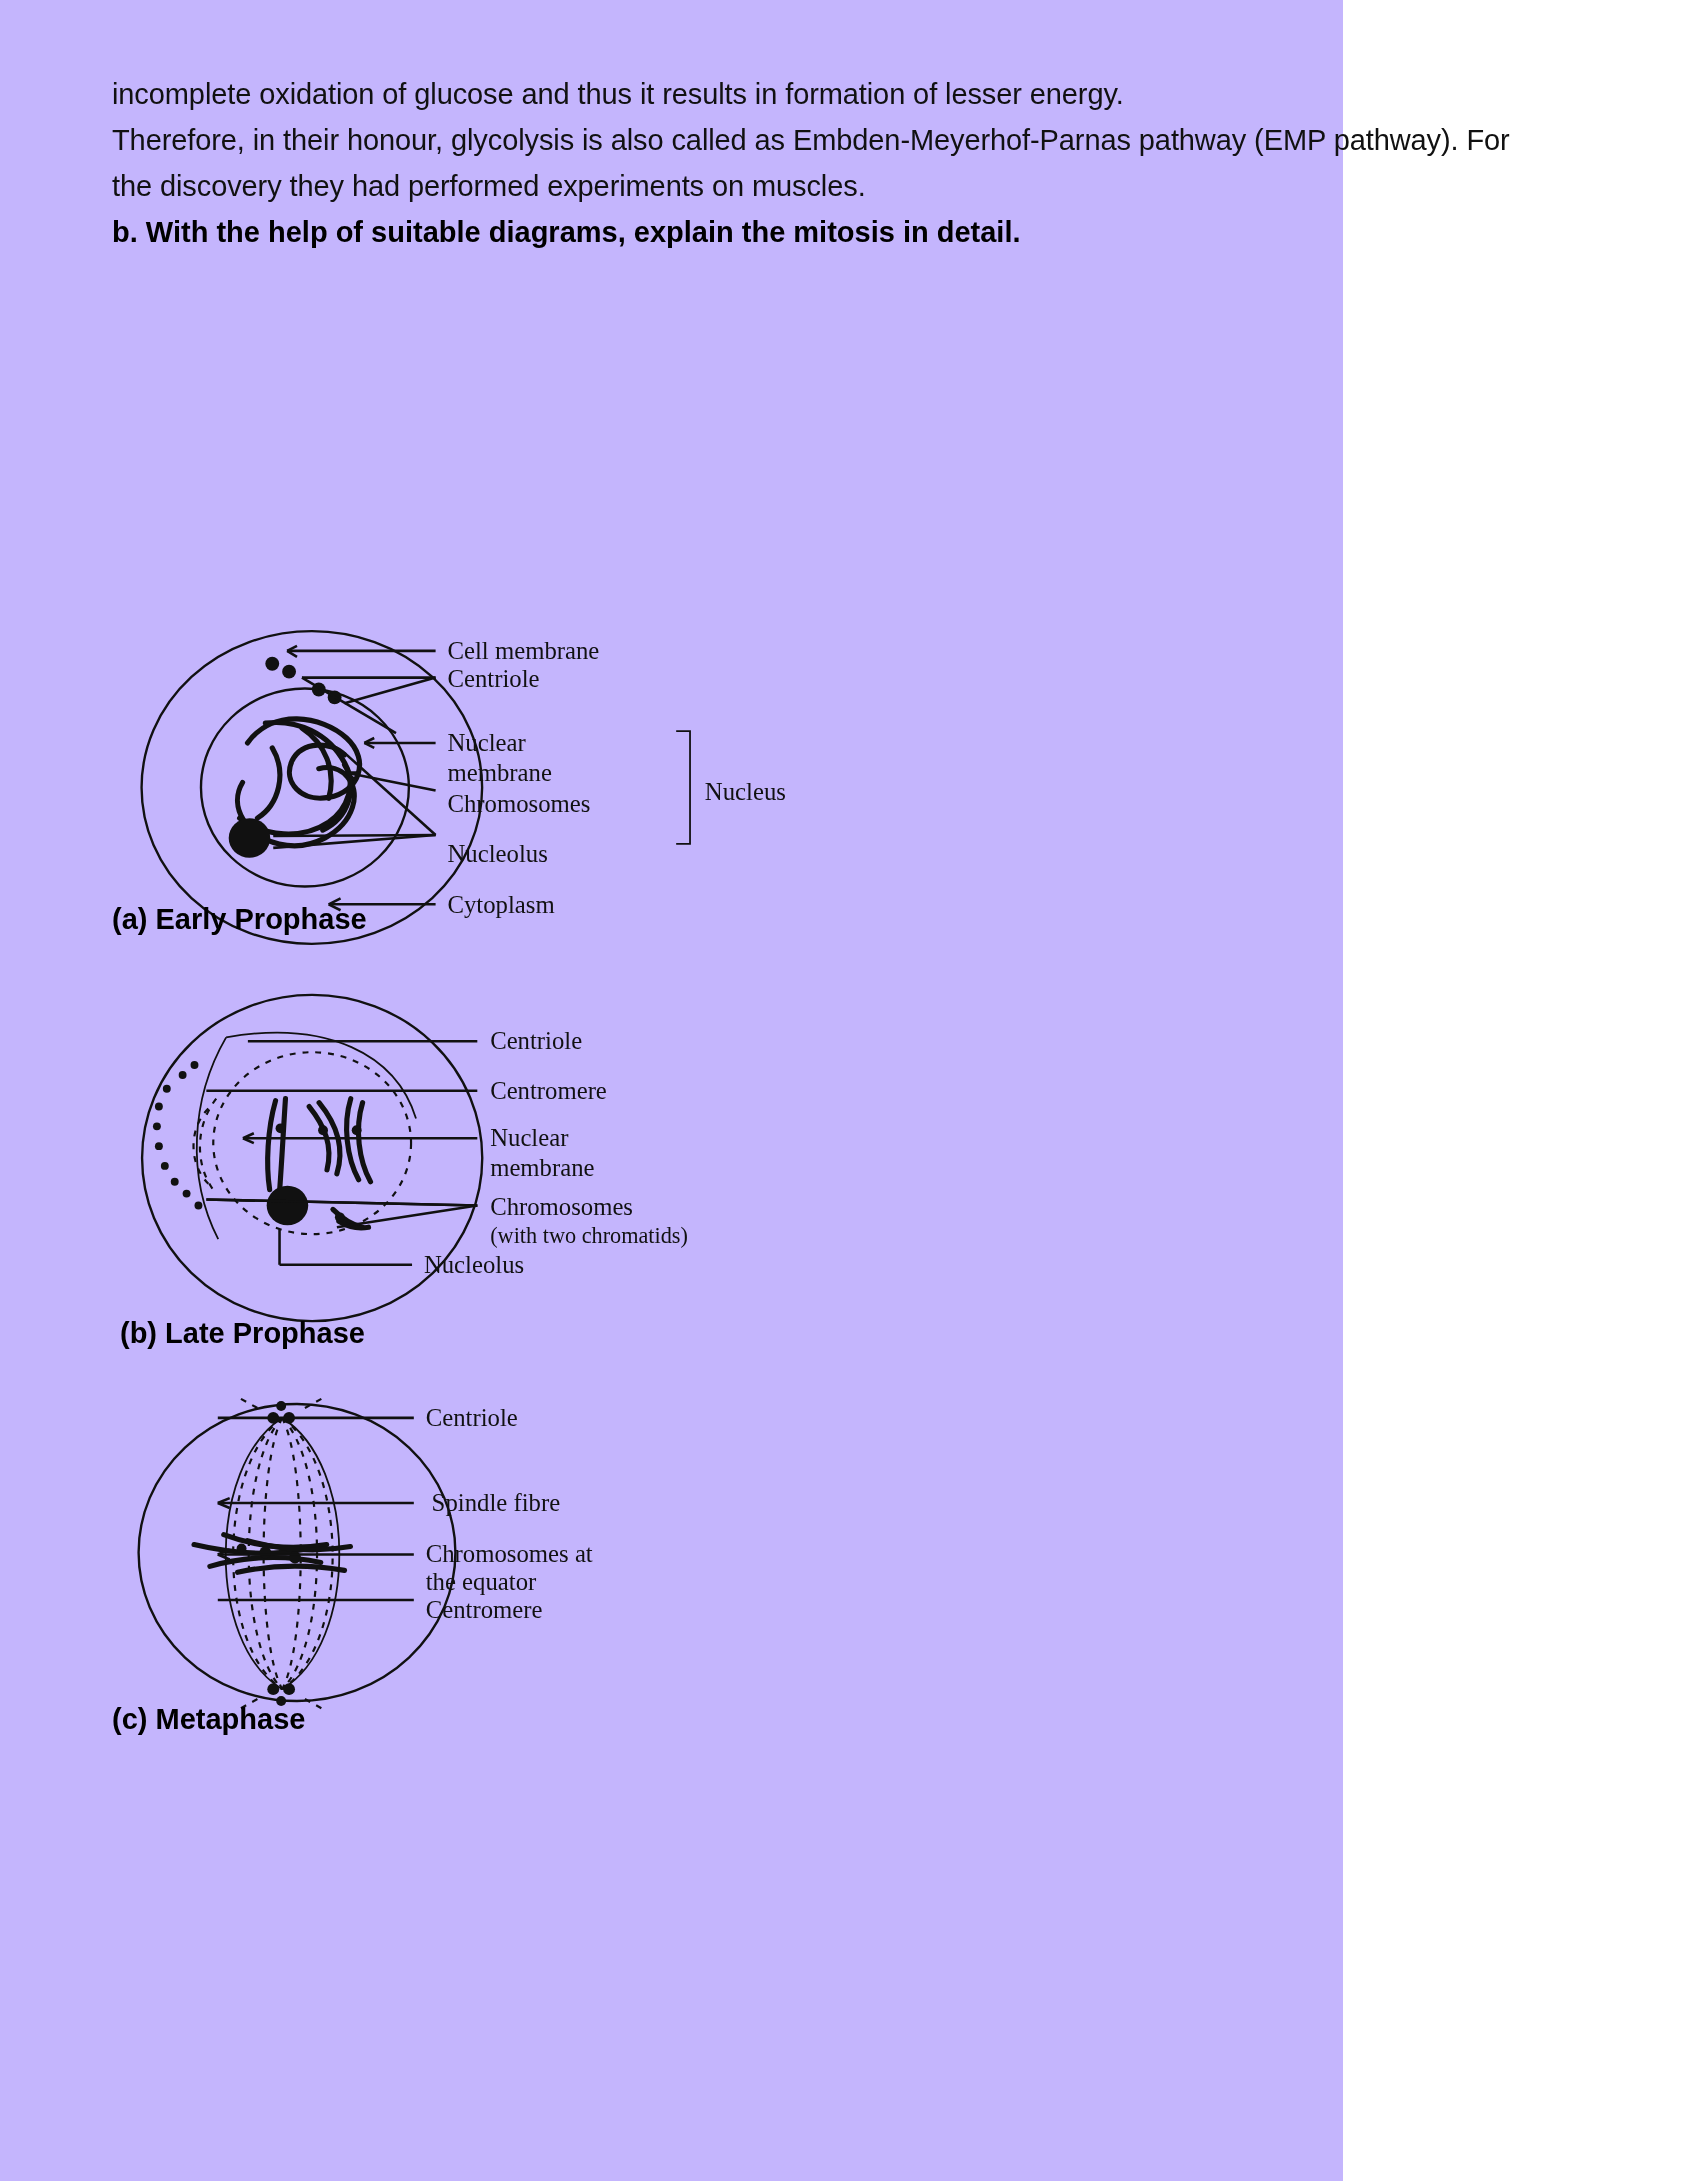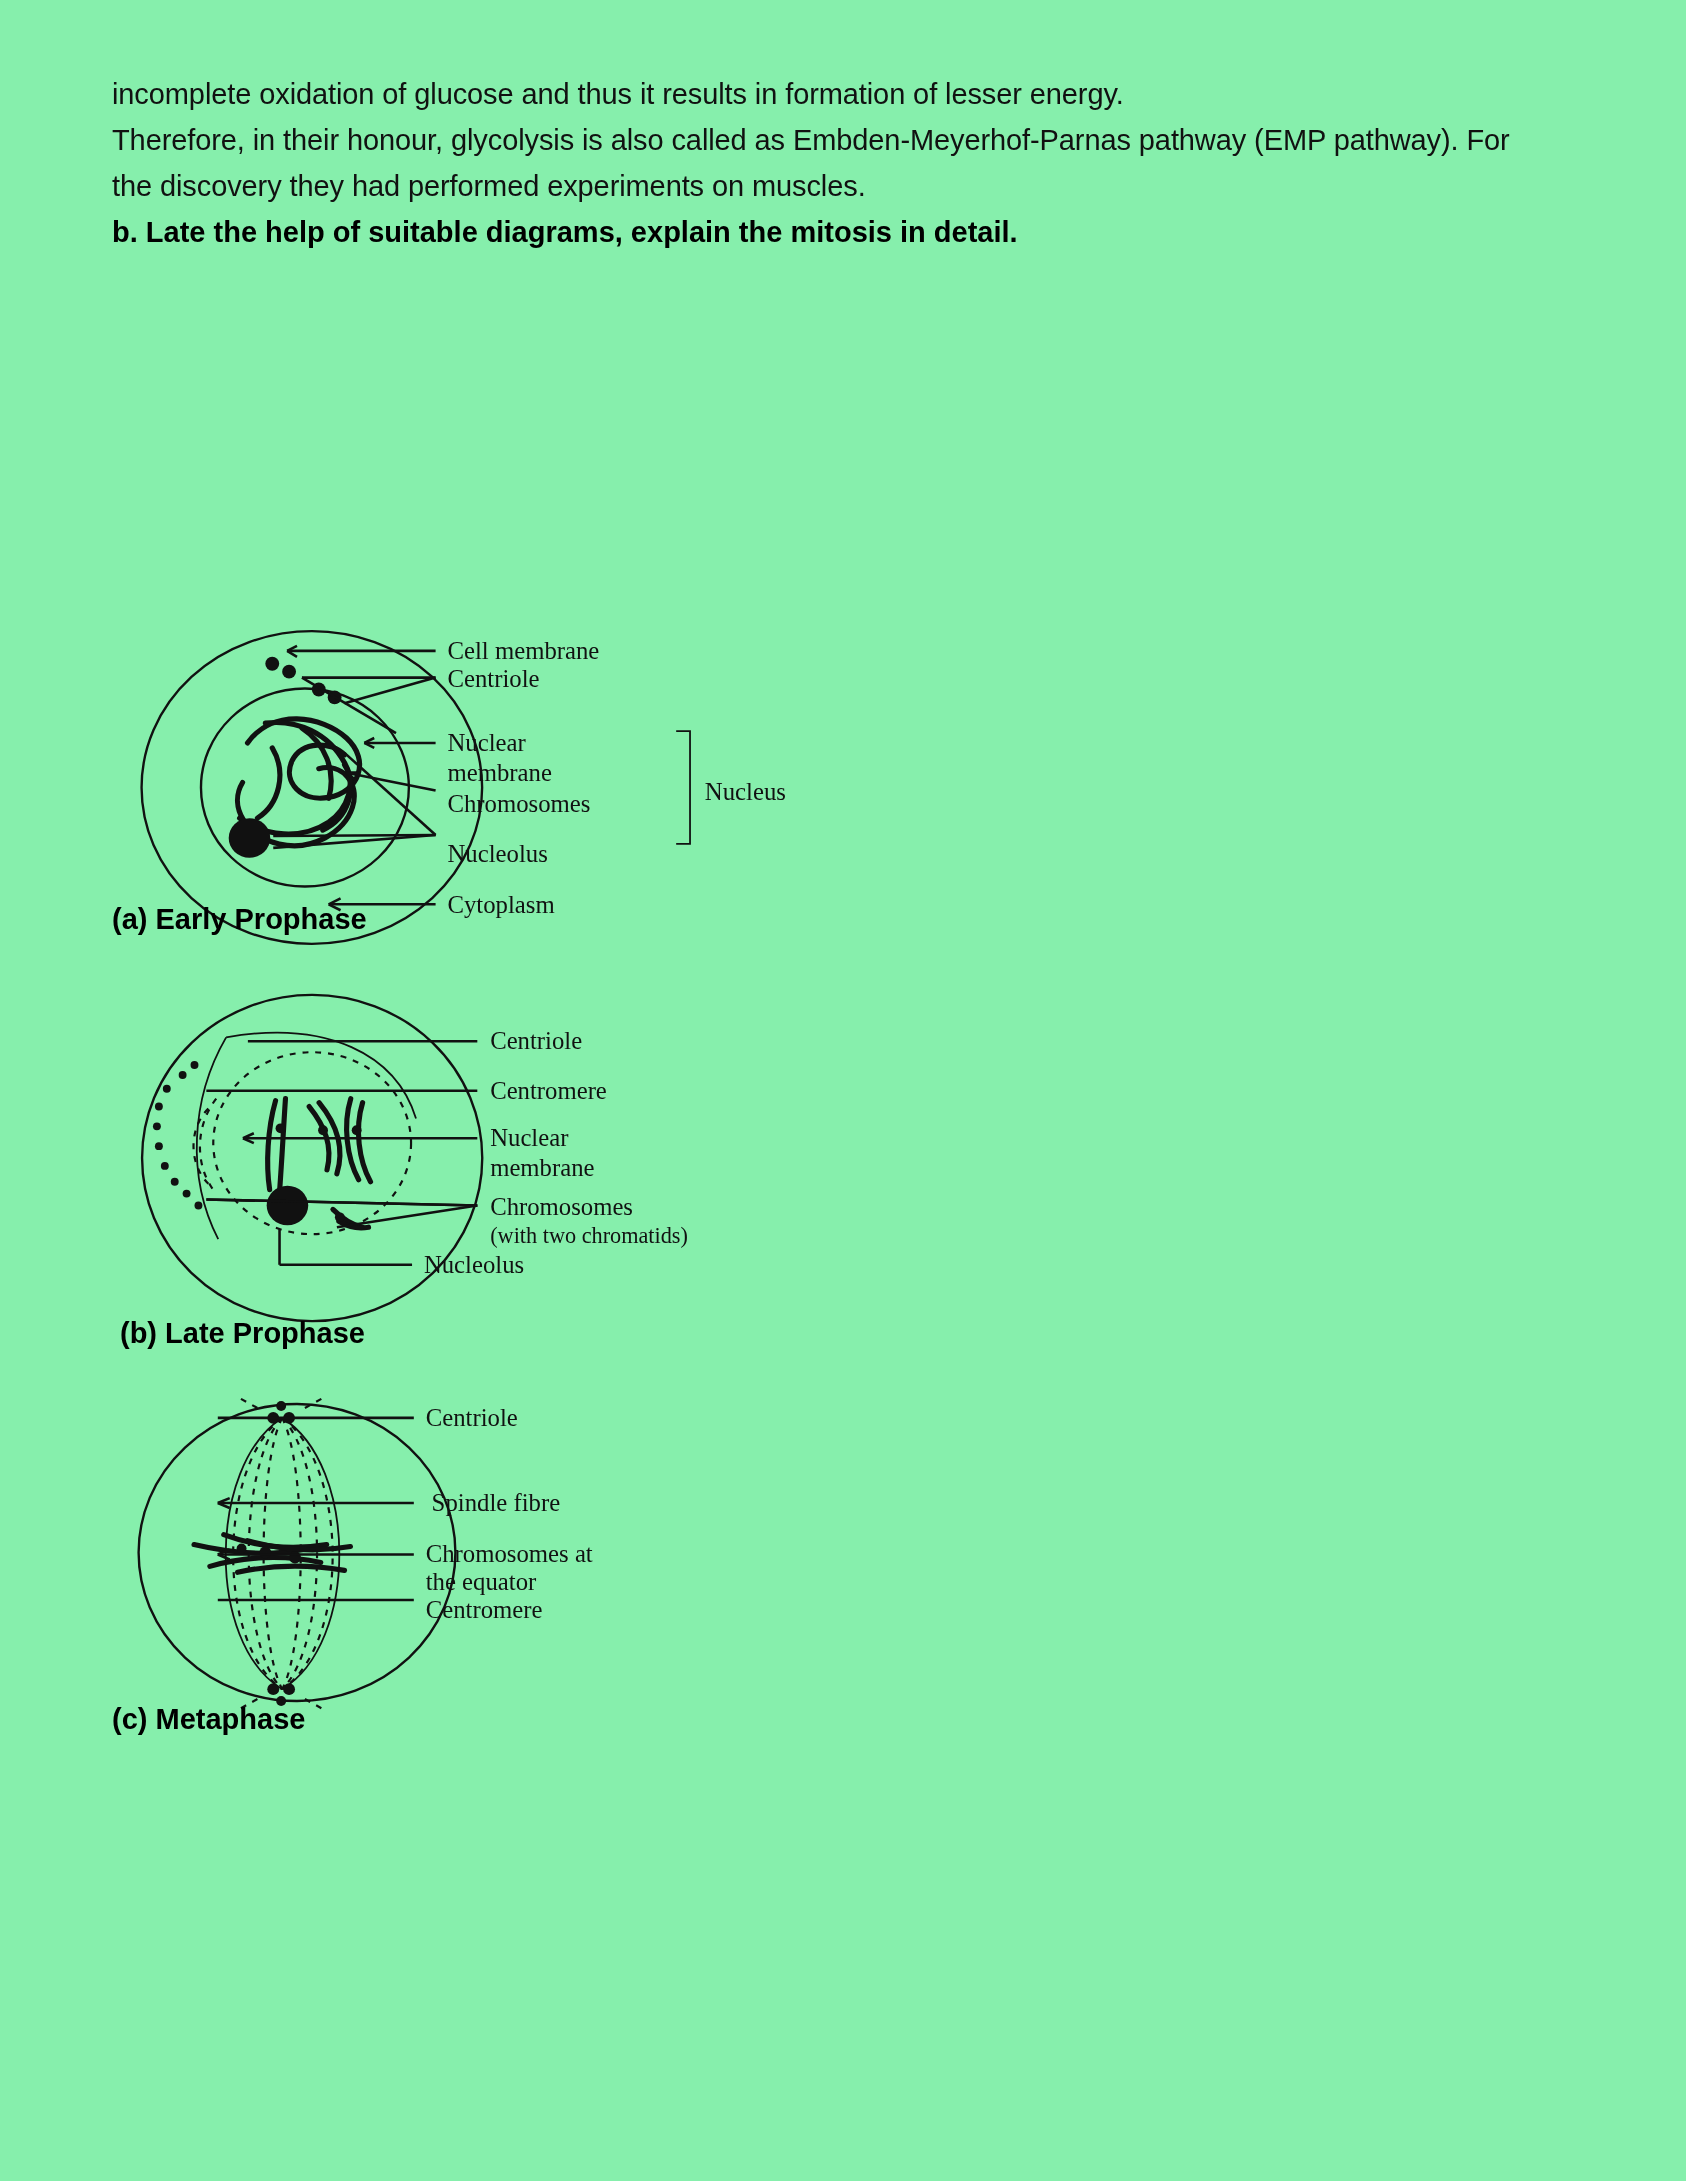--- a/index.html
+++ b/index.html
@@ -11,23 +11,23 @@
     width: 1686px;
     height: 2181px;
     position: relative;
     font-family: "Liberation Sans", sans-serif;
     color: #000000;
     overflow: hidden;
   }
   .page {
     position: absolute;
     left: 0; top: 0;
-    width: 1686px;
+    width: 1343px;
     height: 2181px;
-    background: #86efac;
+    background: #c4b5fd;
   }
   .text-block {
     position: absolute;
     left: 112px;
     top: 71px;
     width: 1416px;
   }
   .para {
     font-size: 29px;
     line-height: 46px;
@@ -108,21 +108,21 @@
 
 <div class="page">
 
   <div class="text-block">
 
     <p class="para">incomplete oxidation of glucose and thus it results in formation of lesser energy.</p>
 
 
     <p class="para">Therefore, in their honour, glycolysis is also called as Embden-Meyerhof-Parnas pathway (EMP pathway). For the discovery they had performed experiments on muscles.</p>
 
-    <p class="q-heading spaced">b. Late the help of suitable diagrams, explain the mitosis in detail.</p>
+    <p class="q-heading spaced">b. With the help of suitable diagrams, explain the mitosis in detail.</p>
 
 
 
   </div>
 
   <div class="figures">
 
     <div class="figure" style="height:366px;text-align:center;">
       <svg width="990" height="327" viewBox="0 0 1000 330" style="position:absolute;left:99px;top:10px;">
 

